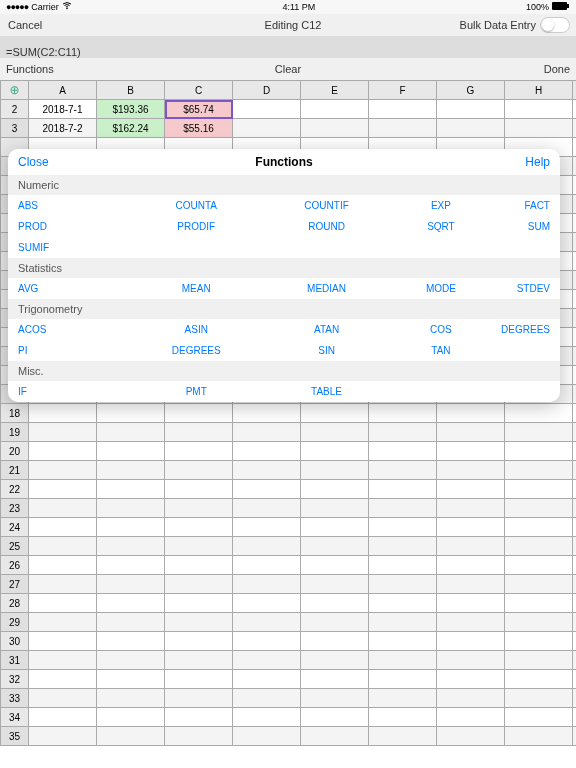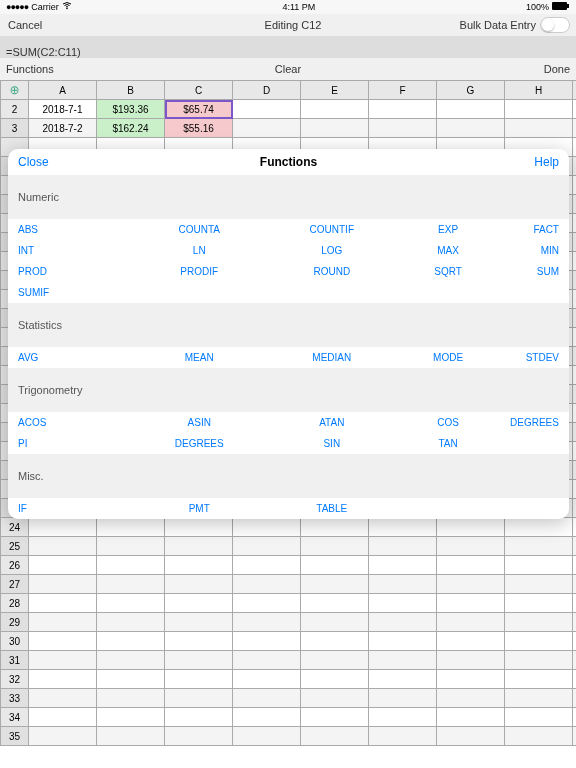--- a/index.html
+++ b/index.html
@@ -21,25 +21,25 @@
   th { background:#e8e8e8; font-weight:normal; }
   .rowhead { width: 28px; background:#e8e8e8; }
   tr.stripe td:not(.rowhead) { background:#f4f4f4; }
   tr.stripe .rowhead { background:#e0e0e0; }
   .col { width: 68px; }
   .colend { width: 12px; }
   .green { background:#caf0c9 !important; }
   .pink { background:#f6cacc !important;margin-left:40px; }
   .selcell { outline: 2px solid #7b57c7; outline-offset:-2px; }
   .plus-icon { color:#4a8; font-size:12px; }
-  .panel { position:absolute; left:8px; right:7px; top:149px; background:#fff; border-radius:10px; box-shadow:0 4px 20px rgba(0,0,0,.25); overflow:hidden; }
+  .panel { position:absolute; left:8px; right:16px; top:149px; background:#fff; border-radius:10px; box-shadow:0 4px 20px rgba(0,0,0,.25); overflow:hidden; }
   .panel-header { display:flex; align-items:center; justify-content:space-between; padding:6px 10px; font-size:12px; }
   .panel-title { position:absolute; left:0; right:0; text-align:center; font-weight:bold; font-size:12px; pointer-events:none;}
   .link { color:#007aff; cursor:pointer; }
-  .section-head { background:#f0f0f0; padding:16px 10px; font-size:11px; color:#555; }
+  .section-head { background:#f0f0f0; padding:4px 10px; font-size:11px; color:#555; }
   .func-row { display:flex; padding:5px 10px; font-size:10px; }
   .func-row span { color:#007aff; cursor:pointer; }
   .c1 { width: 21%; }
   .c2 { width: 25%; text-align:center; }
   .c3 { width: 24%; text-align:center; }
   .c4 { width: 19%; text-align:center; }
   .c5 { width: 11%; text-align:right; }
 </style>
 </head>
 <body>
@@ -536,27 +536,20 @@
   <div id="panel-body">
       <div class="section-head">Numeric</div>
       <div class="func-row">
         <span class="c1">ABS</span>
         <span class="c2">COUNTA</span>
         <span class="c3">COUNTIF</span>
         <span class="c4">EXP</span>
         <span class="c5">FACT</span>
       </div>
       <div class="func-row">
-        <span class="c1">INT</span>
-        <span class="c2">LN</span>
-        <span class="c3">LOG</span>
-        <span class="c4">MAX</span>
-        <span class="c5">MIN</span>
-      </div>
-      <div class="func-row">
         <span class="c1">PROD</span>
         <span class="c2">PRODIF</span>
         <span class="c3">ROUND</span>
         <span class="c4">SQRT</span>
         <span class="c5">SUM</span>
       </div>
       <div class="func-row">
         <span class="c1">SUMIF</span>
         <span class="c2"></span>
         <span class="c3"></span>

